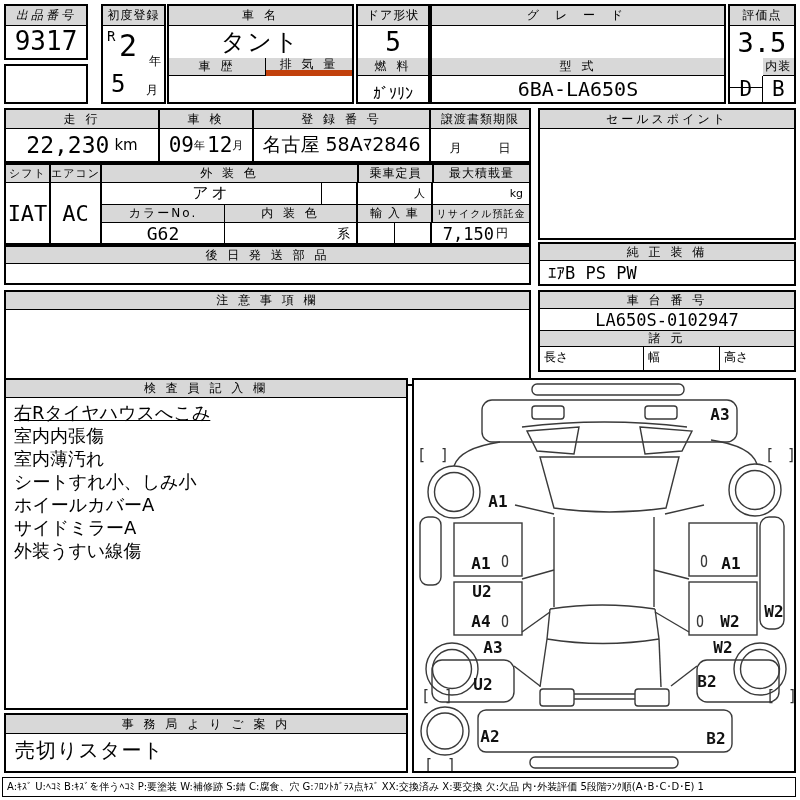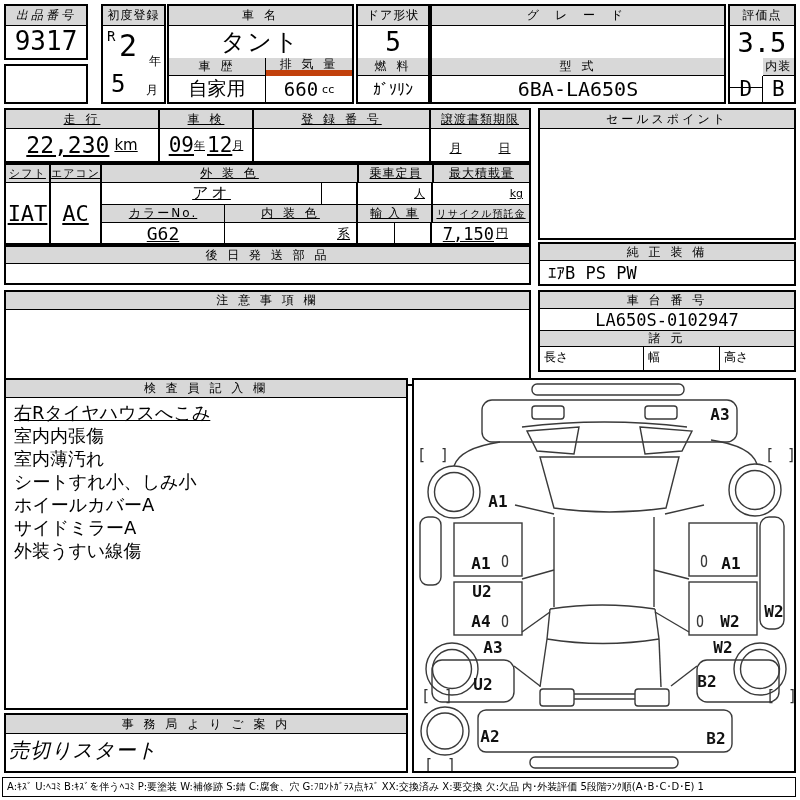--- a/index.html
+++ b/index.html
@@ -6,21 +6,21 @@
     font-family:"DejaVu Sans","Liberation Sans",sans-serif;color:#000;}
   #sheet{position:relative;width:800px;height:800px;background:#fff;}
   .b{position:absolute;box-sizing:border-box;border:2px solid #000;background:#fff;}
   .h{background:#d8d8d8;display:flex;align-items:center;justify-content:center;
      font-size:12px;letter-spacing:3px;box-sizing:border-box;border-bottom:1px solid #000;
      overflow:hidden;white-space:nowrap;}
   .h.nosp{letter-spacing:1px;}
   .v{display:flex;align-items:center;justify-content:center;box-sizing:border-box;overflow:hidden;white-space:nowrap;}
   .m{font-family:"DejaVu Sans Mono","Liberation Mono",monospace;}
   .fr{display:flex;box-sizing:border-box;}
-  .col{display:flex;flex-direction:column;box-sizing:border-box;text-decoration:underline;}
+  .col{display:flex;flex-direction:column;box-sizing:border-box;}
   .r1{border-right:1px solid #000;}
   .r2{border-right:2px solid #000;}
   .unit{font-size:11px;margin-left:4px;}
   .small{font-size:11px;}
   .note-line{font-size:18px;line-height:23px;white-space:nowrap;}
   .note-line.u{text-decoration:underline;}
   svg text.dlabel{font:700 16px "DejaVu Sans Mono","Liberation Mono",monospace;text-anchor:middle;fill:#111;}
   svg text.dbr{font:400 15px "DejaVu Sans Mono","Liberation Mono",monospace;fill:#333;}
   svg .ln{fill:none;stroke:#3a3a3a;stroke-width:1.4;}
 </style>
@@ -48,34 +48,27 @@
     </div>
   </div>
 
   <div class="b" style="left:167px;top:4px;width:187px;height:100px;">
     <div class="h" style="height:20px;">車 名</div>
     <div class="v" style="height:32px;font-size:24px;letter-spacing:2px;">タント</div>
     <div class="fr" style="height:18px;">
       <div class="h r1" style="flex:0 0 97px;border-bottom:1px solid #000;">車 歴</div>
       <div class="h" style="flex:1;border-bottom:6px solid #c2410c;">排 気 量</div>
     </div>
-    <div class="fr" style="height:26px;">
-      <div class="v r1" style="flex:0 0 97px;font-size:19px;">自家用</div>
-      <div class="v" style="flex:1;">
-        <span class="m" style="font-size:19px;">660</span>
-        <span class="unit">cc</span>
-      </div>
-    </div>
   </div>
 
   <div class="b" style="left:356px;top:4px;width:74px;height:100px;">
     <div class="h nosp" style="height:20px;">ドア形状</div>
     <div class="v m" style="height:32px;font-size:26px;">5</div>
     <div class="h" style="height:18px;">燃 料</div>
-    <div class="v" style="height:26px;font-size:16px;">ｶﾞｿﾘﾝ</div>
+    <div class="v" style="height:34px;font-size:16px;">ｶﾞｿﾘﾝ</div>
   </div>
 
   <div class="b" style="left:430px;top:4px;width:296px;height:100px;">
     <div class="h" style="height:20px;letter-spacing:6px;">グ レ ー ド</div>
     <div class="v" style="height:32px;"></div>
     <div class="h" style="height:18px;">型 式</div>
     <div class="v m" style="height:26px;font-size:20px;">6BA-LA650S</div>
   </div>
 
   <div class="b" style="left:728px;top:4px;width:68px;height:100px;">
@@ -104,20 +97,21 @@
         <div class="h" style="height:19px;">車 検</div>
         <div class="v" style="flex:1;">
           <span class="m" style="font-size:21px;">09</span>
           <span class="small">年</span>
           <span class="m" style="font-size:21px;margin-left:2px;">12</span>
           <span class="small">月</span>
         </div>
       </div>
       <div class="col r2" style="flex:0 0 177px;">
         <div class="h" style="height:19px;">登 録 番 号</div>
+        <div class="v" style="flex:1;font-size:19px;">名古屋 58Aﾏ2846</div>
       </div>
       <div class="col" style="flex:1;">
         <div class="h nosp" style="height:19px;">譲渡書類期限</div>
         <div class="v" style="flex:1;justify-content:space-around;font-size:12px;align-items:flex-end;padding-bottom:4px;">
           <span>月</span>
           <span>日</span>
         </div>
       </div>
     </div>
   </div>
@@ -200,21 +194,21 @@
       <div class="note-line">室内薄汚れ</div>
       <div class="note-line">シートすれ小、しみ小</div>
       <div class="note-line">ホイールカバーA</div>
       <div class="note-line">サイドミラーA</div>
       <div class="note-line">外装うすい線傷</div>
     </div>
   </div>
 
   <div class="b" style="left:4px;top:713px;width:404px;height:60px;">
     <div class="h" style="height:19px;">事 務 局 よ り ご 案 内</div>
-    <div class="v" style="height:33px;justify-content:flex-start;padding-left:3px;font-size:20px;letter-spacing:1px;font-style:italic;">売切りスタート</div>
+    <div class="v" style="height:33px;justify-content:flex-start;padding-left:9px;font-size:20px;letter-spacing:1px;">売切りスタート</div>
   </div>
 
   <div class="b" style="left:412px;top:378px;width:384px;height:395px;">
     <svg width="380" height="391" viewBox="0 0 380 391" xmlns="http://www.w3.org/2000/svg">
       <g class="ln">
 
         <rect x="118" y="4" width="152" height="11" rx="5"></rect>
 
         <rect x="68" y="20" width="255" height="42" rx="10"></rect>
         <rect x="118" y="26" width="32" height="13" rx="3"></rect>

